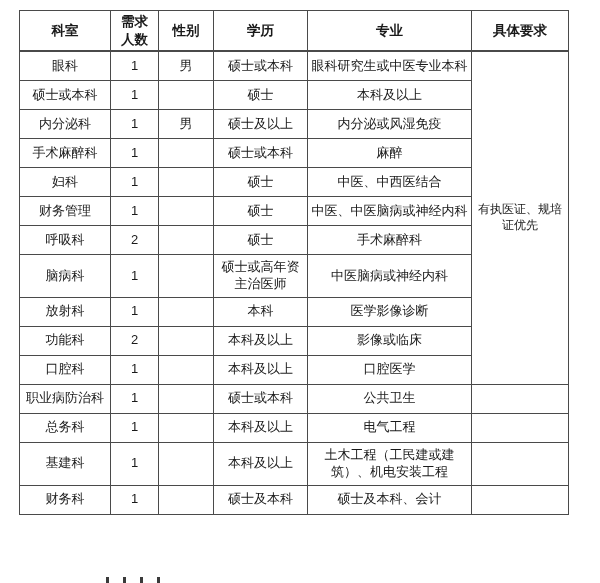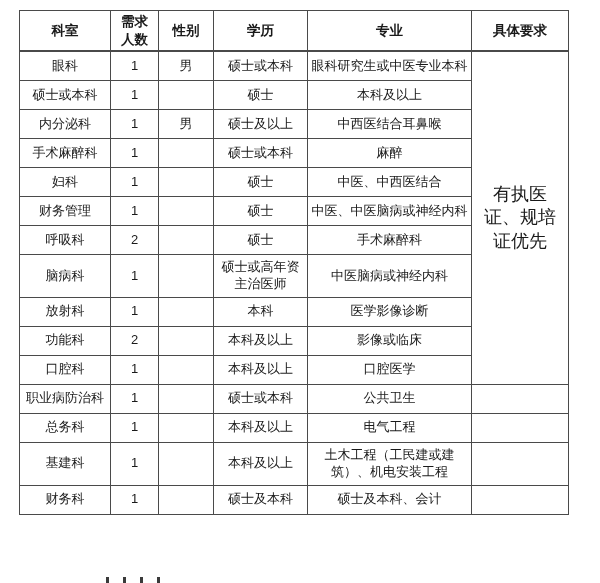--- a/index.html
+++ b/index.html
@@ -44,21 +44,21 @@
   .recruit tbody td {
     height: 20px;
   }
   col.c-dept   { width: 91px; }
   col.c-count  { width: 48px; }
   col.c-gender { width: 55px; }
   col.c-degree { width: 94px; }
   col.c-major  { width: 164px; }
   col.c-req    { width: 97px; }
   td.req {
-    font-size: 18px;
+    font-size: 12px;
     padding: 4px 6px;
   }
   .fragment {
     position: absolute;
     left: 106px;
     top: 577px;
     height: 6px;
     width: 90px;
     overflow: hidden;
   }
@@ -108,21 +108,21 @@
         <td>1</td>
         <td></td>
         <td>硕士</td>
         <td>本科及以上</td>
       </tr>
       <tr>
         <td>内分泌科</td>
         <td>1</td>
         <td>男</td>
         <td>硕士及以上</td>
-        <td>中西医结合耳鼻喉</td>
+        <td>内分泌或风湿免疫</td>
       </tr>
       <tr>
         <td>手术麻醉科</td>
         <td>1</td>
         <td></td>
         <td>硕士或本科</td>
         <td>麻醉</td>
       </tr>
       <tr>
         <td>妇科</td>

